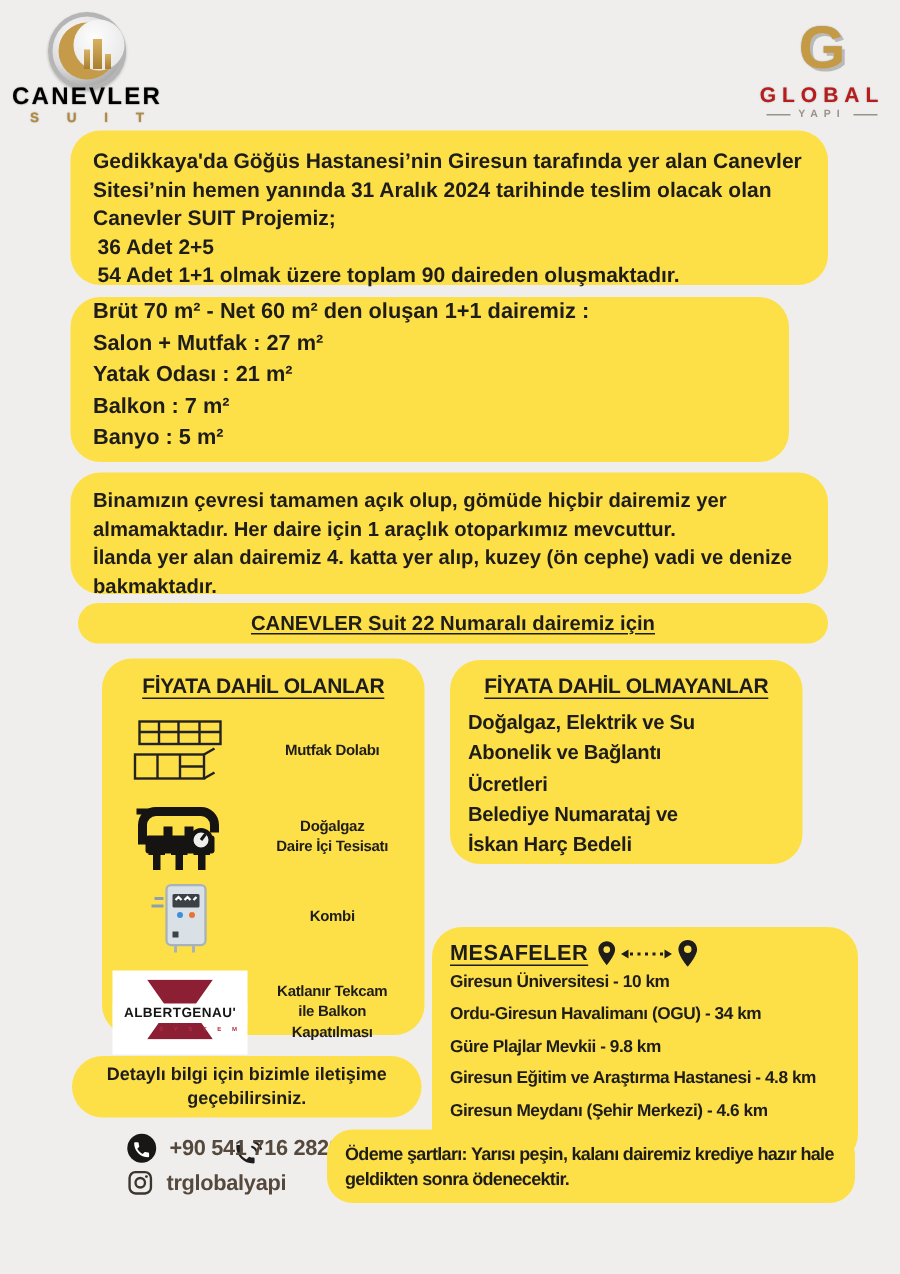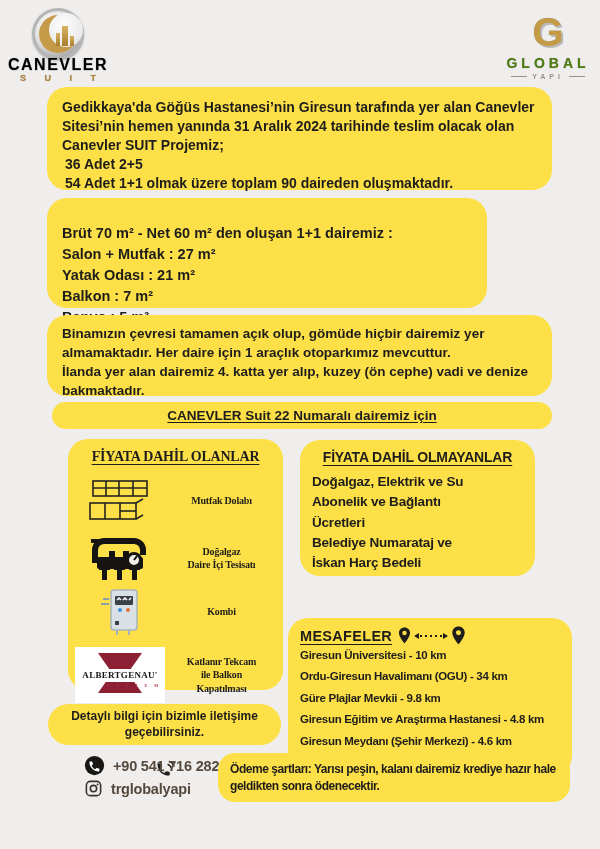--- a/index.html
+++ b/index.html
@@ -38,38 +38,38 @@
     position:absolute;left:0;top:69px;width:100px;
     font-size:9px;letter-spacing:8px;text-indent:8px;color:#b3893b;
     text-shadow:0 0 1px #8f8f8f;
   }
   .logo-right{position:absolute;left:500px;top:10px;width:96px;height:76px;text-align:center;}
   .g-letter{
     font-size:40px;line-height:44px;color:#c49a45;
     text-shadow:2px 2px 0 #b9b9b9,0 0 1px #8f8f8f;
   }
   .brand-global{
-    font-size:14px;letter-spacing:4px;color:#4d7c0f;margin-top:1px;
+    font-size:14px;letter-spacing:4px;color:#b91c1c;margin-top:1px;
     text-shadow:0 0 1px #9a9a9a;
   }
   .brand-yapi{display:flex;align-items:center;justify-content:center;gap:5px;margin-top:2px;
     font-size:7px;letter-spacing:4px;color:#99938a;}
   .brand-yapi::before,.brand-yapi::after{content:"";width:16px;border-top:1px solid #99938a;}
 
   
   .intro-box{left:47px;top:87px;width:505px;height:103px;padding:11px 15px;font-size:14px;line-height:1.36;}
   .intro-unit{padding-left:3px;}
-  .area-box{left:47px;top:198px;width:440px;height:110px;padding:25px 15px;font-size:14.5px;line-height:1.45;}
+  .area-box{left:47px;top:198px;width:479px;height:110px;padding:0 15px;font-size:14.5px;line-height:1.45;}
   .info-box{left:47px;top:315px;width:505px;height:81px;padding:9px 15px;font-size:13.5px;line-height:1.42;}
   .unit-banner{left:52px;top:402px;width:500px;height:27px;border-radius:14px;
     text-align:center;font-size:13.5px;line-height:27px;}
   .unit-banner span{text-decoration:underline;text-underline-offset:2px;}
 
   
-  .included-box{left:68px;top:439px;width:215px;height:251px;padding:10px 6px 6px;font-family:Liberation Serif, serif;}
+  .included-box{left:68px;top:439px;width:215px;height:251px;padding:10px 6px 6px;}
   .col-title{text-align:center;font-size:14px;letter-spacing:-0.2px;margin-bottom:7px;}
   .col-title span{text-decoration:underline;text-underline-offset:3px;}
   .inc-row{display:flex;align-items:center;}
   .inc-icon{width:92px;display:flex;justify-content:center;align-items:center;flex:none;}
   .inc-label{flex:1;text-align:center;font-size:10px;line-height:1.35;letter-spacing:-0.2px;}
   .ag-logo{width:90px;height:56px;background:#ffffff;position:relative;overflow:hidden;flex:none;}
   .ag-shape{position:absolute;left:23px;top:6px;width:44px;height:40px;background:#8c1f33;
     clip-path:polygon(0 0,100% 0,68% 50%,100% 100%,0 100%,32% 50%);}
   .ag-band{position:absolute;left:0;top:22px;width:90px;height:13px;background:#ffffff;
     font-size:9px;letter-spacing:.3px;color:#151515;text-align:center;line-height:13px;}

